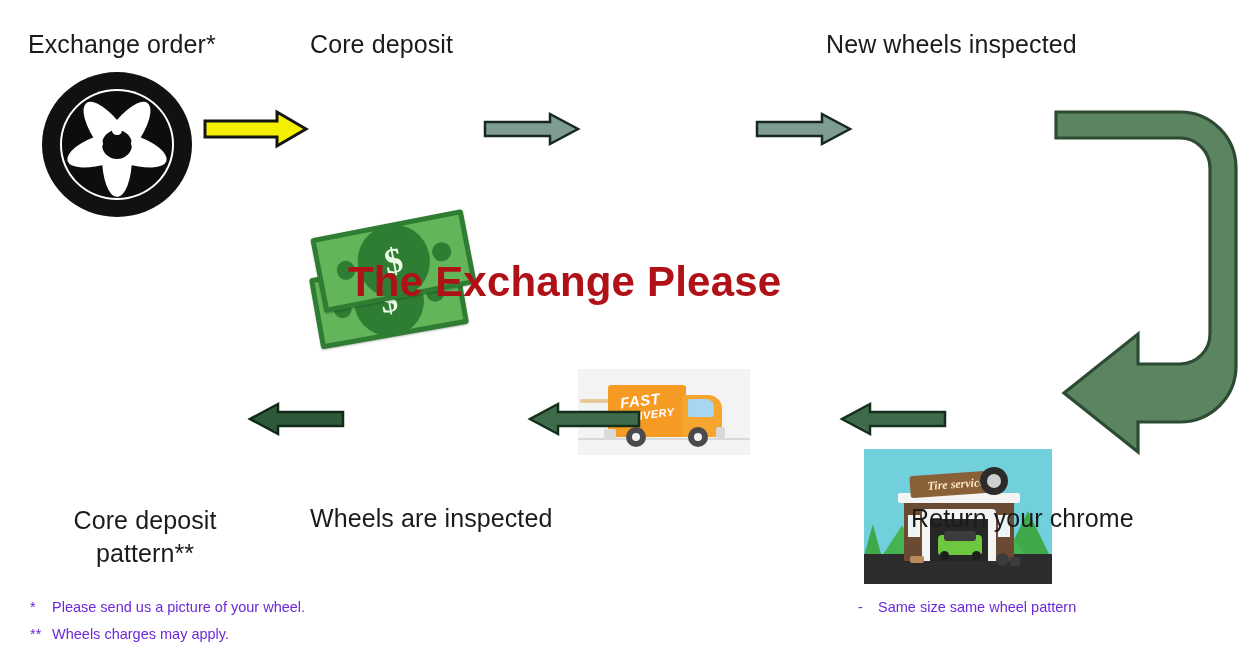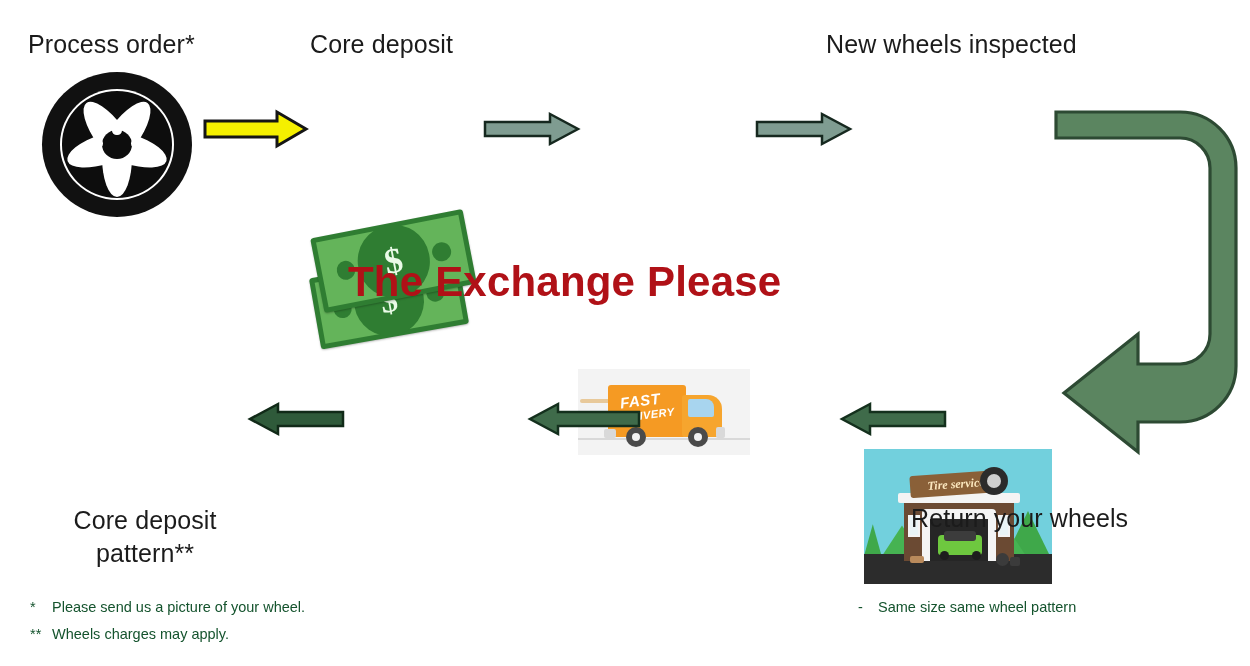--- a/index.html
+++ b/index.html
@@ -25,21 +25,21 @@
   .label.center { text-align:center; white-space:normal; line-height:1.32; }
 
   .title {
     font-size:42px;
     font-weight:700;
     color:#b01117;
     letter-spacing:.2px;
     white-space:nowrap;
   }
 
-  .foot { font-size:14.5px; color:#14532d; line-height:1.85; white-space:nowrap; }
+  .foot { font-size:14.5px; color:#6d28d9; line-height:1.85; white-space:nowrap; }
   .foot .mark { display:inline-block; width:22px; }
   .foot .dash { display:inline-block; width:20px; }
 
   
   .wheel { position:relative; border-radius:50%; }
   .wheel .tire {
     position:absolute; inset:0; border-radius:50%;
     background:#111;
   }
   .wheel .tread {
@@ -126,21 +126,21 @@
   .garage .prop { position:absolute; background:#3b3b3b; border-radius:50%; }
 
   
   .arrow-svg { display:block; overflow:visible; }
 </style>
 </head>
 <body>
 
 <div class="stage">
 
-  <div class="abs label" style="left:28px; top:30px;">Process order*</div>
+  <div class="abs label" style="left:28px; top:30px;">Exchange order*</div>
 
   <div class="abs label" style="left:310px; top:30px;">Core deposit</div>
 
   <div class="abs label" style="left:826px; top:30px;">New wheels inspected</div>
 
   <div class="abs wheel dark" style="left:42px; top:72px; width:150px; height:145px;">
     <div class="tire"></div>
     <div class="tread"></div>
     <div class="rimring"></div>
     <div class="spoke" style="transform:translate(-50%,0) rotate(0deg);"></div>
@@ -275,22 +275,23 @@
     <svg class="arrow-svg" width="106" height="34" viewBox="0 0 106 34" aria-hidden="true">
       <path d="M105 10 H30 V2 L2 17 L30 32 V24 H105 Z" fill="#3f6b4a" stroke="#14301d" stroke-width="2.5" stroke-linejoin="miter"></path>
     </svg>
   </div>
 
   <div class="abs label center" style="left:40px; top:504px; width:210px;">
     <div>Core deposit</div>
     <div>pattern**</div>
   </div>
 
-
-  <div class="abs label" style="left:911px; top:504px;">Return your wheels</div>
+  <div class="abs label" style="left:310px; top:504px;">Wheels are inspected</div>
+
+  <div class="abs label" style="left:911px; top:504px;">Return your chrome</div>
 
   <div class="abs" style="left:30px; top:594px;">
     <div class="foot">
       <span class="mark">*</span><span>Please send us a picture of your wheel.</span>
     </div>
     <div class="foot">
       <span class="mark">**</span><span>Wheels charges may apply.</span>
     </div>
   </div>
 

